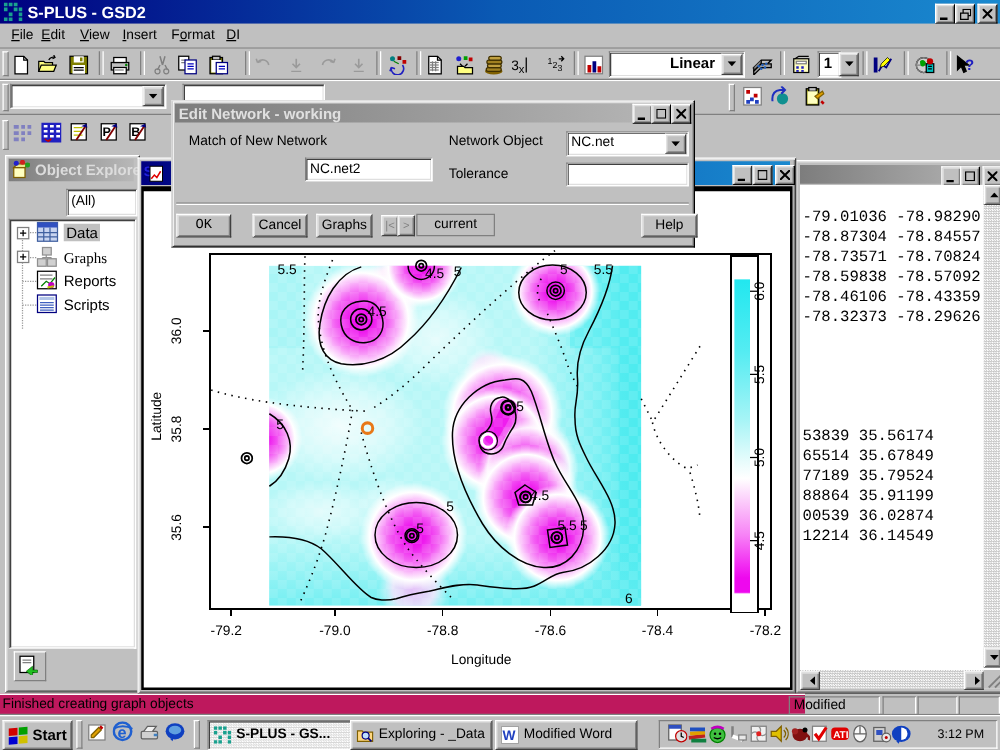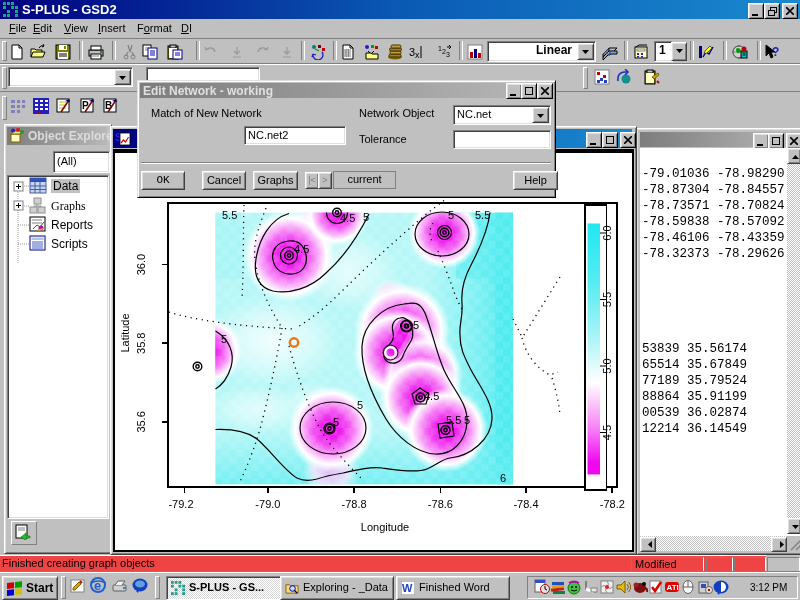--- a/index.html
+++ b/index.html
@@ -786,21 +786,21 @@
   <div class="abs" style="left:3px;top:81px;width:410px;height:0;border-top:1px solid #808080;border-bottom:1px solid #fff;"></div>
   <div class="abs btn raised" style="left:3px;top:90px;width:42px;height:17px;line-height:16px;font-family:Liberation Mono, monospace;">OK</div>
   <div class="abs btn raised" style="left:64px;top:90px;width:42px;height:17px;line-height:16px;">Cancel</div>
   <div class="abs btn raised" style="left:115px;top:90px;width:43px;height:17px;line-height:16px;">Graphs</div>
   <div class="abs btn raised" style="left:167px;top:91px;width:12px;height:15px;color:#808080;font-size:9px;line-height:14px;">|&lt;</div>
   <div class="abs btn raised" style="left:180px;top:91px;width:12px;height:15px;color:#808080;font-size:9px;line-height:14px;">&gt;</div>
   <div class="abs" style="left:195px;top:90px;width:61px;height:16px;border:1px solid #808080;text-align:center;line-height:15px;">current</div>
   <div class="abs btn raised" style="left:375px;top:90px;width:43px;height:17px;line-height:16px;">Help</div>
 </div>
 
-<div class="abs" style="left:0;top:555px;width:766px;height:17px;background:#ef4444;border-top:1px solid #fff;">
+<div class="abs" style="left:0;top:555px;width:644px;height:17px;background:#be185d;border-top:1px solid #fff;">
   <div class="abs" style="left:2px;top:1px;">Finished creating graph objects</div>
   <div class="abs sunken" style="left:631px;top:1px;width:71px;height:13px;"><span style="margin-left:3px;">Modified</span></div>
   <div class="abs sunken" style="left:706px;top:1px;width:25px;height:13px;"></div>
   <div class="abs sunken" style="left:734px;top:1px;width:30px;height:13px;"></div>
   <div class="abs sunken" style="left:767px;top:1px;width:31px;height:13px;"></div>
 </div>
 
 <div class="abs" style="left:0;top:572px;width:800px;height:28px;background:#c0c0c0;border-top:1px solid #fff;box-shadow:0 -1px 0 #808080;" id="taskbar">
 
   <div class="btn raised abs" style="left:2px;top:3px;width:54px;height:22px;">
@@ -862,21 +862,21 @@
         <circle cx="8" cy="8" r="3" fill="#c0e0ff" stroke="#000080"></circle>
         <line x1="10" y1="10" x2="13" y2="13" stroke="#000080" stroke-width="1.5"></line>
       </svg>
     <span style="position:absolute;left:22px;top:4px;">Exploring - _Data</span>
   </div>
   <div class="btn raised abs" style="left:396px;top:3px;width:112px;height:22px;">
     <svg width="14" height="14" style="position:absolute;left:4px;top:4px" viewBox="0 0 14 14">
         <rect x="0" y="0" width="14" height="14" fill="#fff" stroke="#808080"></rect>
         <text x="1" y="11" font-size="11" font-weight="bold" fill="#2040c0">W</text>
       </svg>
-    <span style="position:absolute;left:22px;top:4px;">Finished Word</span>
+    <span style="position:absolute;left:22px;top:4px;">Modified Word</span>
   </div>
 
   <div class="abs sunken" style="left:527px;top:3px;width:269px;height:21px;">
     <svg class="abs" style="left:6px;top:2px" width="16" height="16" viewBox="0 0 16 16">
         <rect x="1" y="1" width="10" height="12" fill="#fff" stroke="#606060"></rect>
         <rect x="1" y="1" width="10" height="3" fill="#3050c0"></rect>
         <circle cx="11" cy="10" r="4.5" fill="#e0e0e0" stroke="#c00000"></circle>
         <path d="M11,7 v3 l2,1" stroke="#000" fill="none"></path>
       </svg>
     <svg class="abs" style="left:22px;top:2px" width="16" height="16" viewBox="0 0 16 16">

